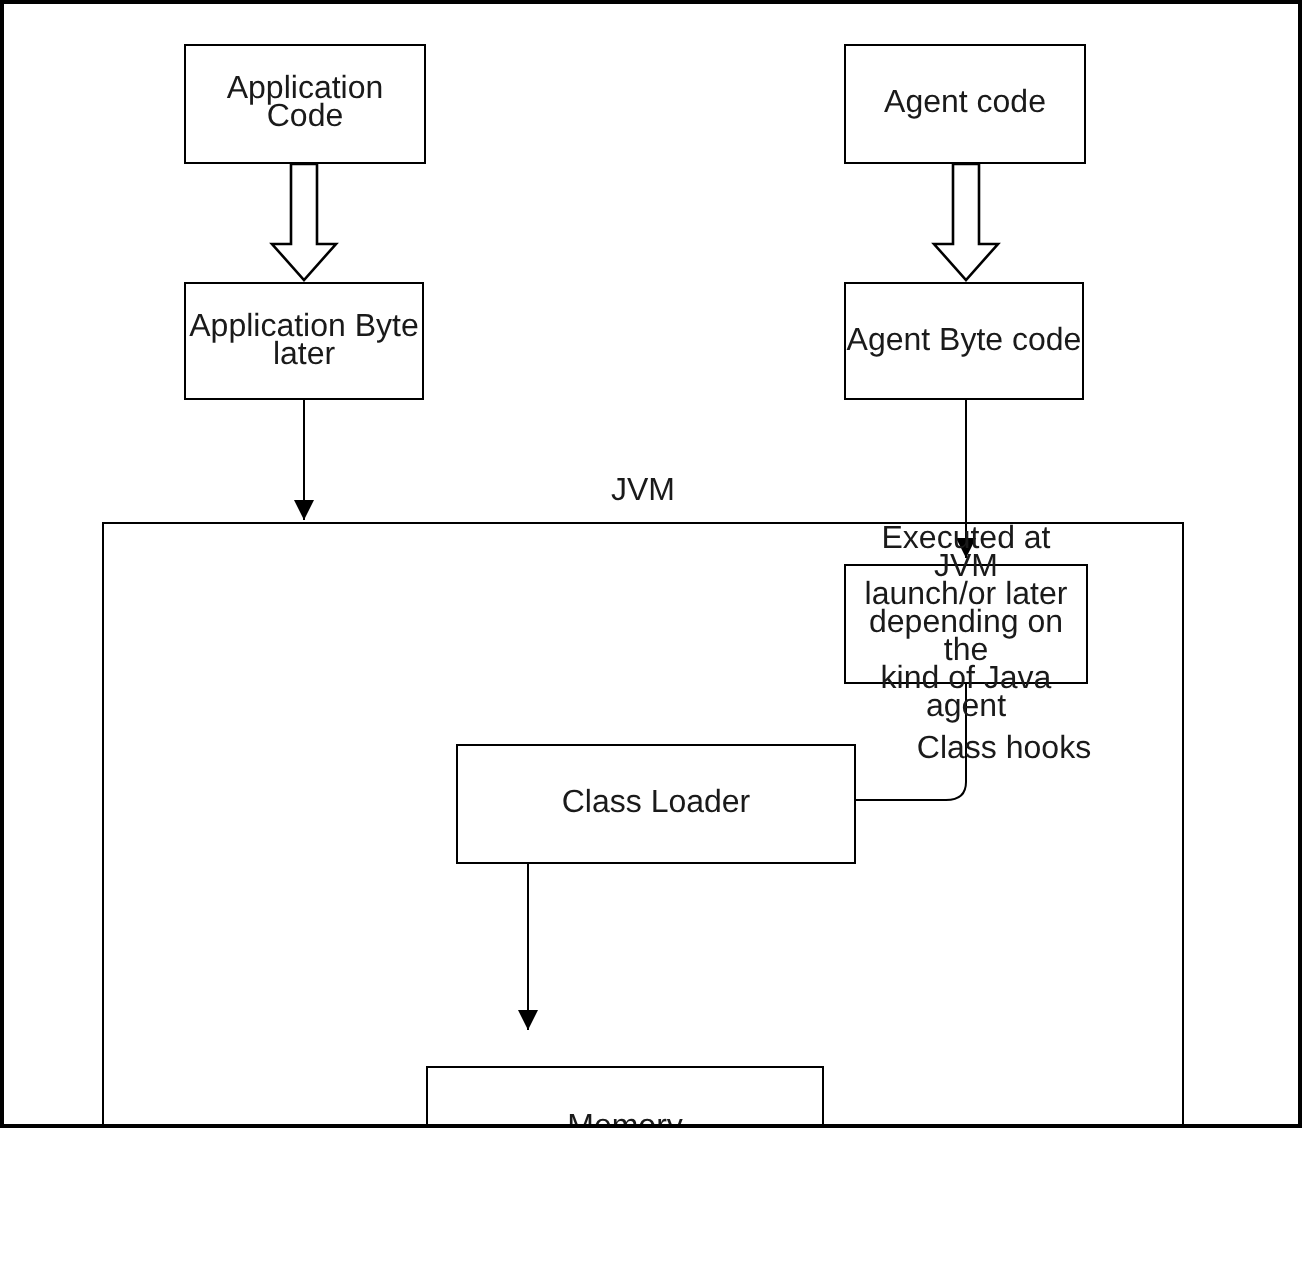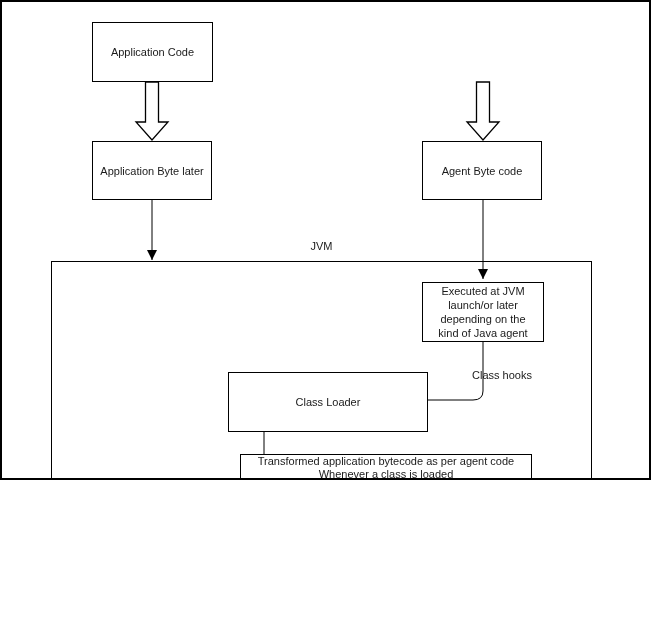--- a/index.html
+++ b/index.html
@@ -3,26 +3,26 @@
 <meta charset="utf-8">
 <style>
   html, body {
     margin: 0;
     padding: 0;
     background: #ffffff;
   }
   #canvas {
     position: relative;
     width: 651px;
-    height: 480px;
+    height: 564px;
     box-sizing: border-box;
     border: 2px solid #000000;
     background: #ffffff;
     font-family: "Liberation Sans", "DejaVu Sans", sans-serif;
-    font-size: 11px;
+    font-size: 16px;
     color: #1a1a1a;
     overflow: hidden;
   }
   .box {
     position: absolute;
     box-sizing: border-box;
     background: #ffffff;
     border: 1.5px solid #000000;
     display: flex;
     align-items: center;
@@ -87,20 +87,23 @@
 
     <path d="M481,340 L481,389 Q481,398 471,398 L413,398" fill="none" stroke="#000000" stroke-width="1" marker-end="url(#arrowhead)"></path>
 
     <path d="M262,430 L262,513" fill="none" stroke="#000000" stroke-width="1" marker-end="url(#arrowhead)"></path>
   </svg>
 
   <div class="box" id="box-application-code">
     <span>Application Code</span>
   </div>
 
+  <div class="box" id="box-agent-code">
+    <span>Agent code</span>
+  </div>
 
   <div class="box" id="box-application-byte">
     <span>Application Byte later</span>
   </div>
 
   <div class="box" id="box-agent-byte">
     <span>Agent Byte code</span>
   </div>
 
   <div class="container-box" id="box-jvm"></div>
@@ -114,24 +117,18 @@
       <span class="note-line">kind of Java agent</span>
     </div>
   </div>
 
   <div class="float-label" id="label-attach-hooks">Class hooks</div>
 
   <div class="box" id="box-class-loader">
     <span>Class Loader</span>
   </div>
 
-  <div class="box thin-border" id="box-transformed">
-    <div>
-      <span class="note-line">Transformed application bytecode as per agent code</span>
-      <span class="note-line">Whenever a class is loaded</span>
-    </div>
-  </div>
 
   <div class="box" id="box-memory">
     <span>Memory</span>
   </div>
 
 </div>
 
 </body></html>

